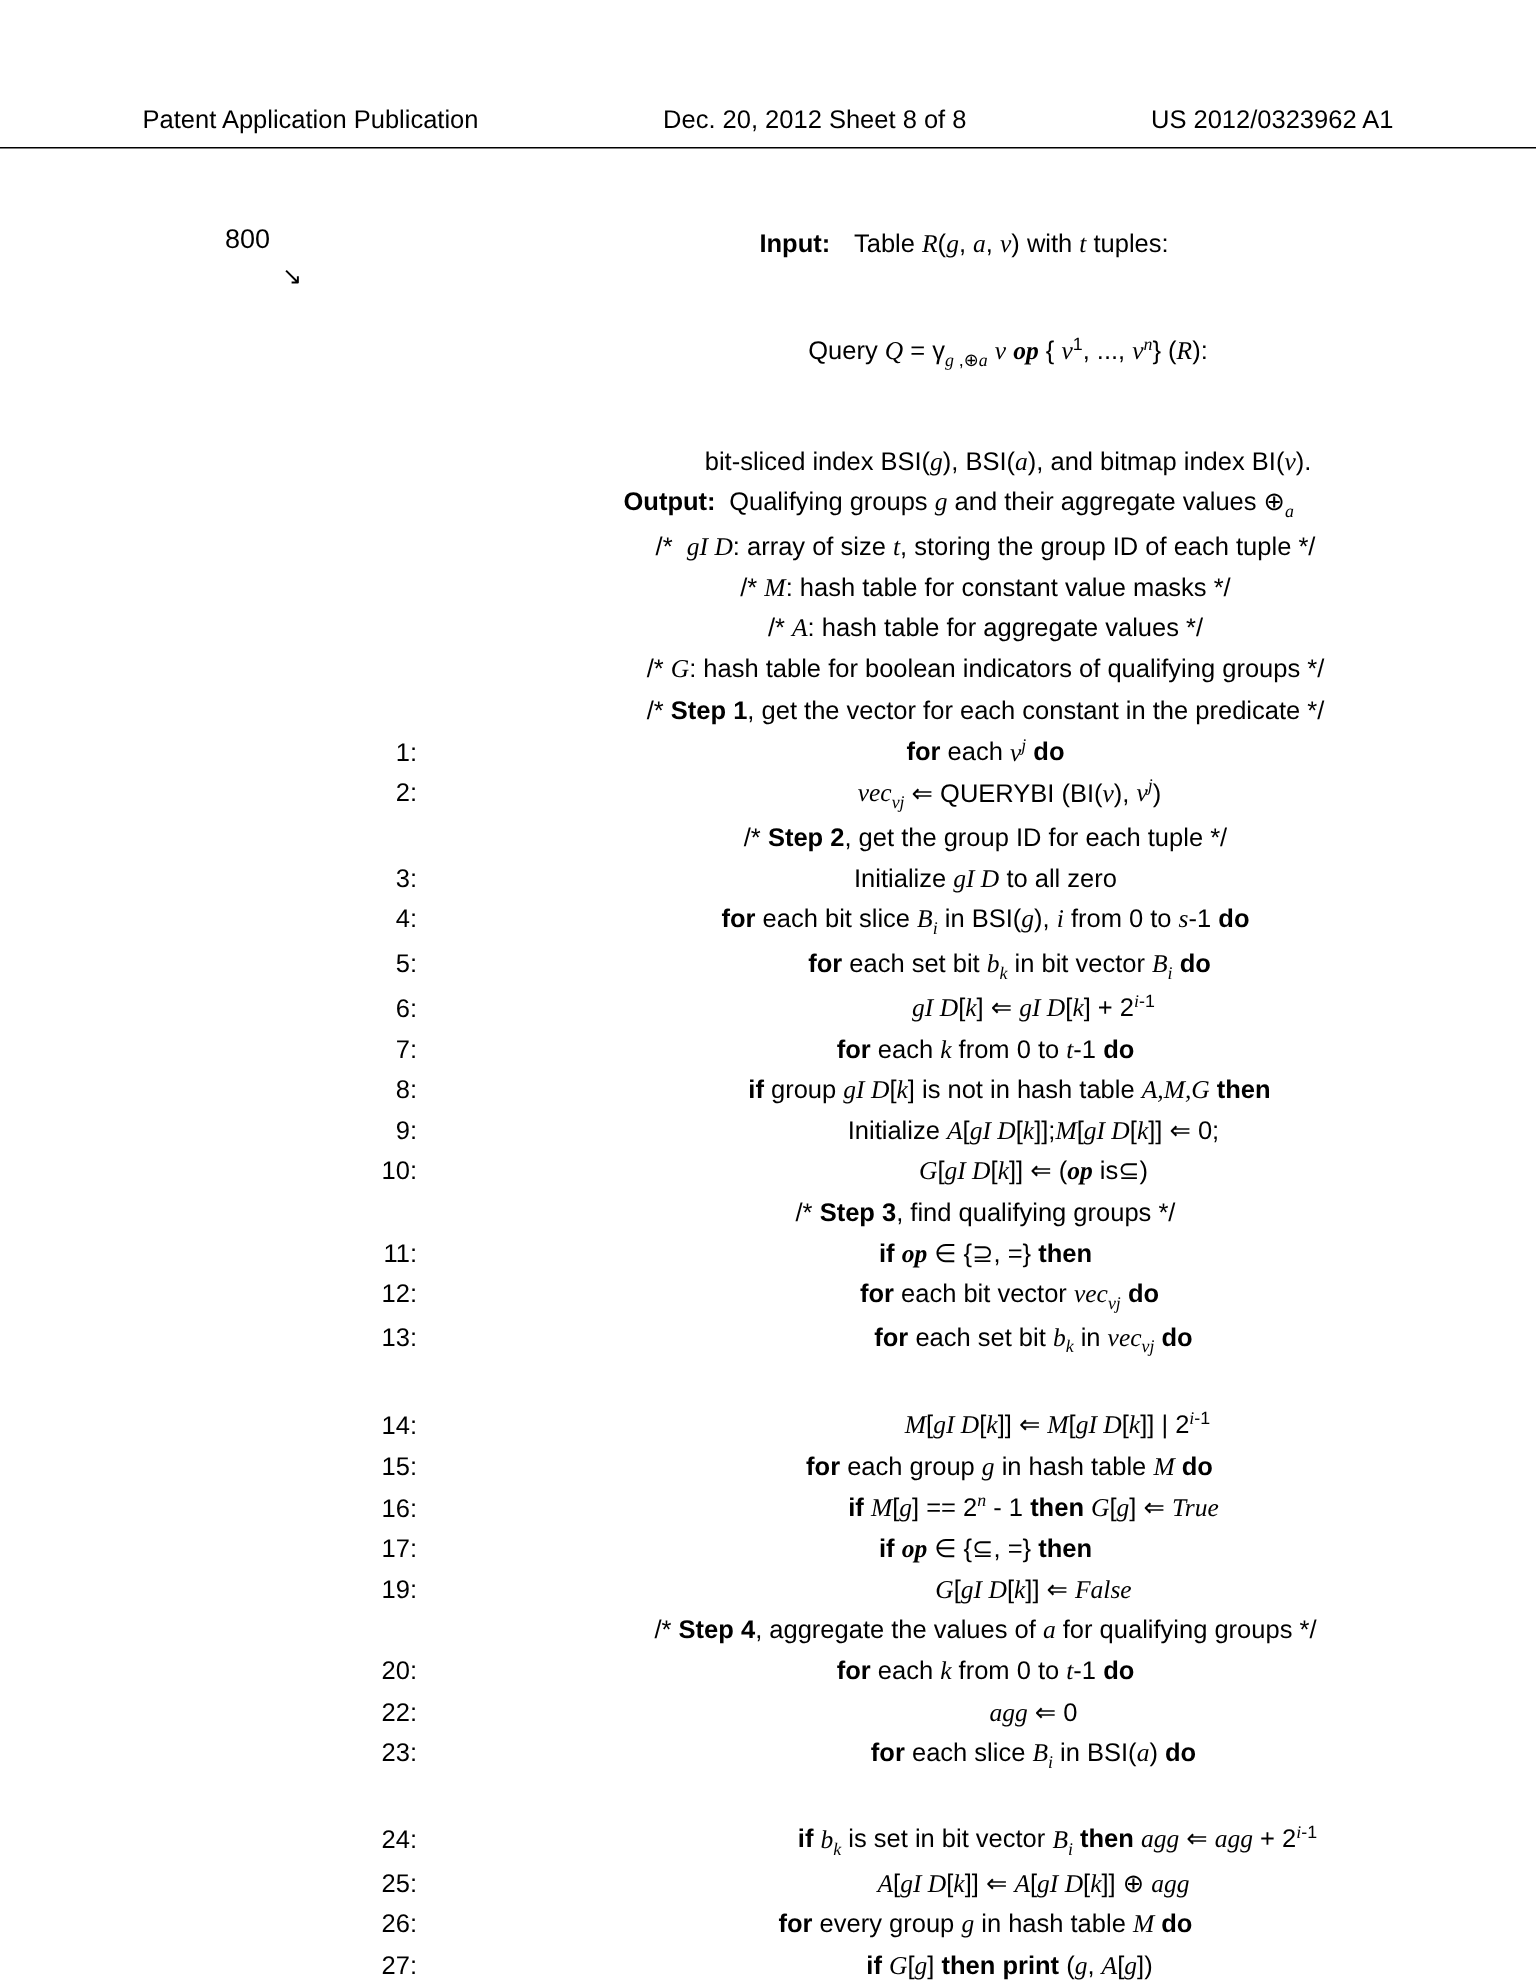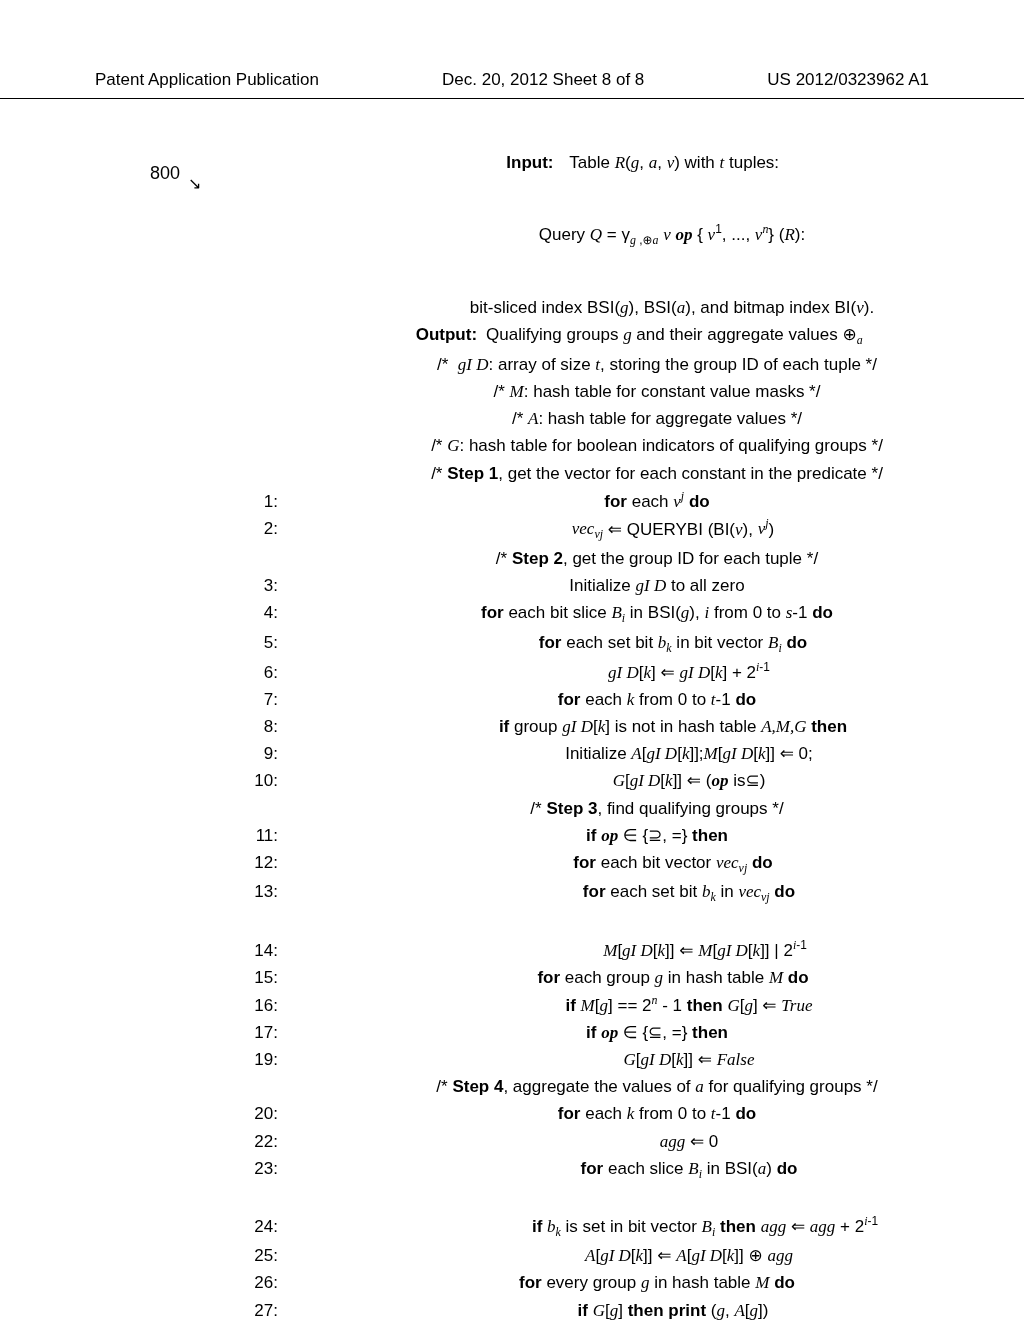--- a/index.html
+++ b/index.html
@@ -19,21 +19,21 @@
       border-bottom: 1.5px solid #000;
       font-size: 17px;
     }
     .content {
       padding: 50px 0 0 150px;
       position: relative;
     }
     .figure-label {
       position: absolute;
       left: 150px;
-      top: 64px;
+      top: 50px;
       font-size: 18px;
     }
     .figure-arrow {
       position: absolute;
       left: 188px;
       top: 75px;
       font-size: 16px;
     }
     .algorithm {
       margin-left: 100px;

